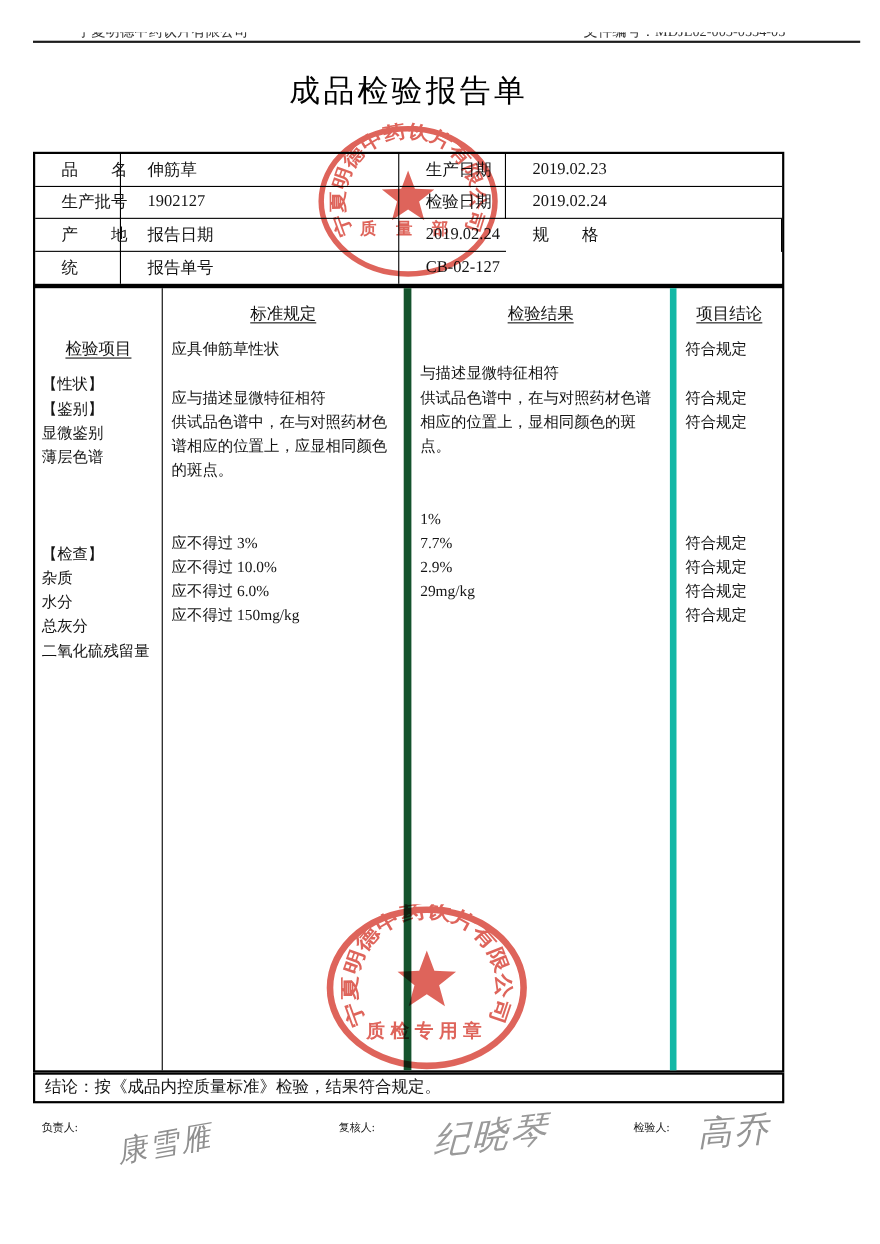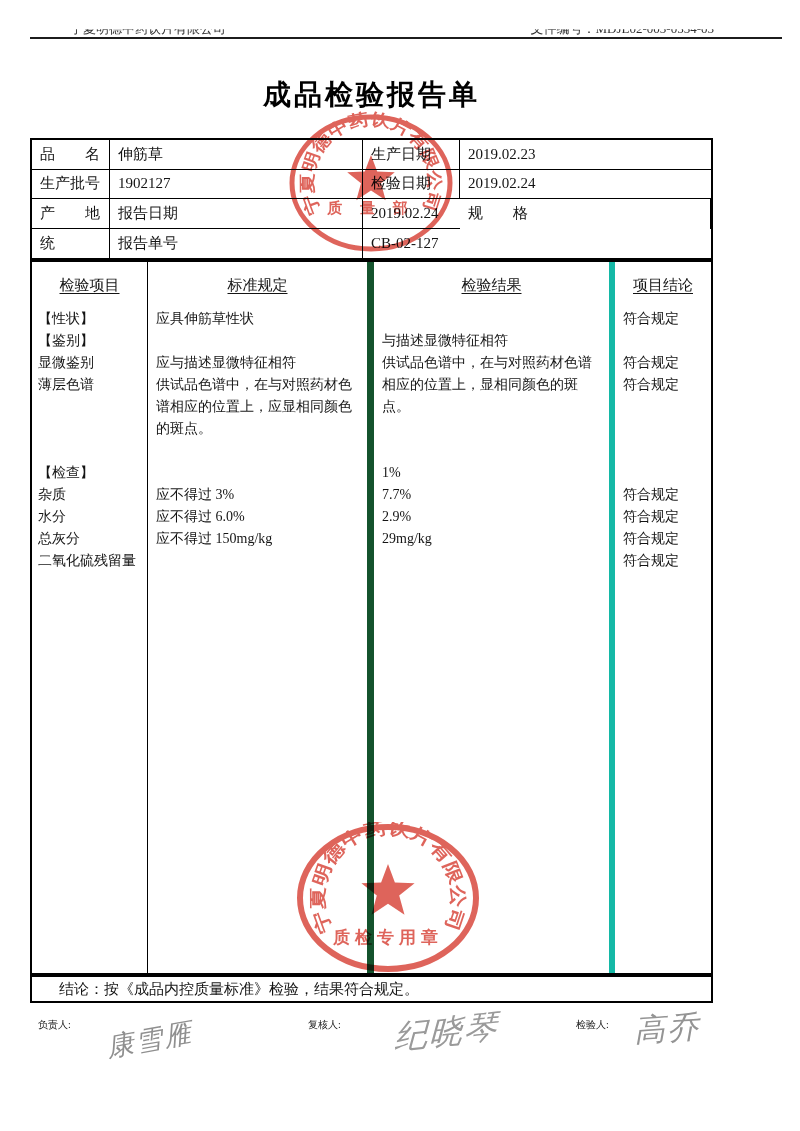--- a/index.html
+++ b/index.html
@@ -10,57 +10,57 @@
   
   .top-header {
     position:absolute; top:12px; left:70px; right:86px; height:26px;
     display:flex; justify-content:space-between; align-items:flex-end;
     font-size:13px; color:#2f2f2f;
   }
   .clip-top { clip-path: inset(52% 0 0 0); white-space:nowrap; }
   .header-rule { position:absolute; top:37px; left:30px; width:752px; height:2px; background:#1c1c1c; }
 
   .title {
-    position:absolute; top:76px; left:30px; width:683px; margin:0;
-    text-align:center; font-size:28px; font-weight:bold; letter-spacing:3px; color:#000;
+    position:absolute; top:64px; left:30px; width:683px; margin:0;
+    text-align:center; font-size:28px; font-weight:normal; letter-spacing:3px; color:#000;
   }
 
   
   .info-table {
     position:absolute; left:30px; top:138px; width:683px;
     border:2px solid #000; box-sizing:border-box;
     display:grid; grid-template-columns:78px 253px 97px 251px; grid-auto-rows:29.5px;
     background:transparent;
   }
   .ic { border-right:1px solid #000; border-bottom:1px solid #000;
-        display:flex; align-items:center; padding:0 8px; font-size:15px; white-space:nowrap; }
+        display:flex; align-items:center; padding:0 24px; font-size:15px; white-space:nowrap; }
   .ic.noR { border-right:none; }
   .ic.noB { border-bottom:none; }
 
   
   .main-table {
     position:absolute; left:30px; top:260px; width:683px; height:715px;
     border:2px solid #000; box-sizing:border-box;
   }
   .mcol { position:absolute; top:0; height:100%; box-sizing:border-box; }
-  .col1 { left:0; width:115px; }
+  .col1 { left:0; width:115px;margin-top:32px; }
   .col2 { left:115px; width:220px; border-left:1px solid #000; }
   .col3 { left:335px; width:242px; border-left:7px solid #14532d; }
   .col4 { left:577px; width:102px; border-left:6px solid #14b8a6; }
   .th { height:46px; display:flex; align-items:center; justify-content:center; font-size:15px; }
   .th span { text-decoration:underline; text-underline-offset:3px; }
   .r { height:22px; line-height:22px; font-size:14px; padding:0 8px; white-space:nowrap; }
   .r-multi { height:66px; line-height:22px; font-size:14px; padding:0 8px; }
   .col1 .r, .col1 .r-multi { padding-left:6px; }
 
   
   .conclusion {
     position:absolute; left:30px; top:975px; width:683px; height:28px;
     border:2px solid #000; box-sizing:border-box;
-    line-height:24px; padding-left:27px; font-size:15px;
+    line-height:24px; padding-left:9px; font-size:15px;
   }
 
   
   .signer-label { position:absolute; top:1018px; font-size:10px; }
   .sl1 { left:38px; } .sl2 { left:308px; } .sl3 { left:576px; }
   .sig { position:absolute; color:#8f8f8f; font-style:italic; letter-spacing:2px; }
   .sig1 { left:106px; top:1022px; font-size:27px; transform:rotate(-10deg); }
   .sig2 { left:394px; top:1010px; font-size:33px; transform:rotate(-6deg) skewX(-8deg); color:#9a9a9a; }
   .sig3 { left:634px; top:1008px; font-size:31px; transform:rotate(-4deg); color:#949494; }
 
@@ -123,20 +123,21 @@
       <div class="th">
           <span>标准规定</span>
         </div>
       <div class="r">应具伸筋草性状</div>
       <div class="r"></div>
       <div class="r">应与描述显微特征相符</div>
       <div class="r-multi">供试品色谱中，在与对照药材色谱相应的位置上，应显相同颜色的斑点。</div>
       <div class="r"></div>
       <div class="r"></div>
       <div class="r">应不得过 3%</div>
+      <div class="r">应不得过 10.0%</div>
       <div class="r">应不得过 6.0%</div>
       <div class="r">应不得过 150mg/kg</div>
     </div>
     <div class="mcol col3">
       <div class="th">
           <span>检验结果</span>
         </div>
       <div class="r"></div>
       <div class="r">与描述显微特征相符</div>
       <div class="r-multi">供试品色谱中，在与对照药材色谱相应的位置上，显相同颜色的斑点。</div>

